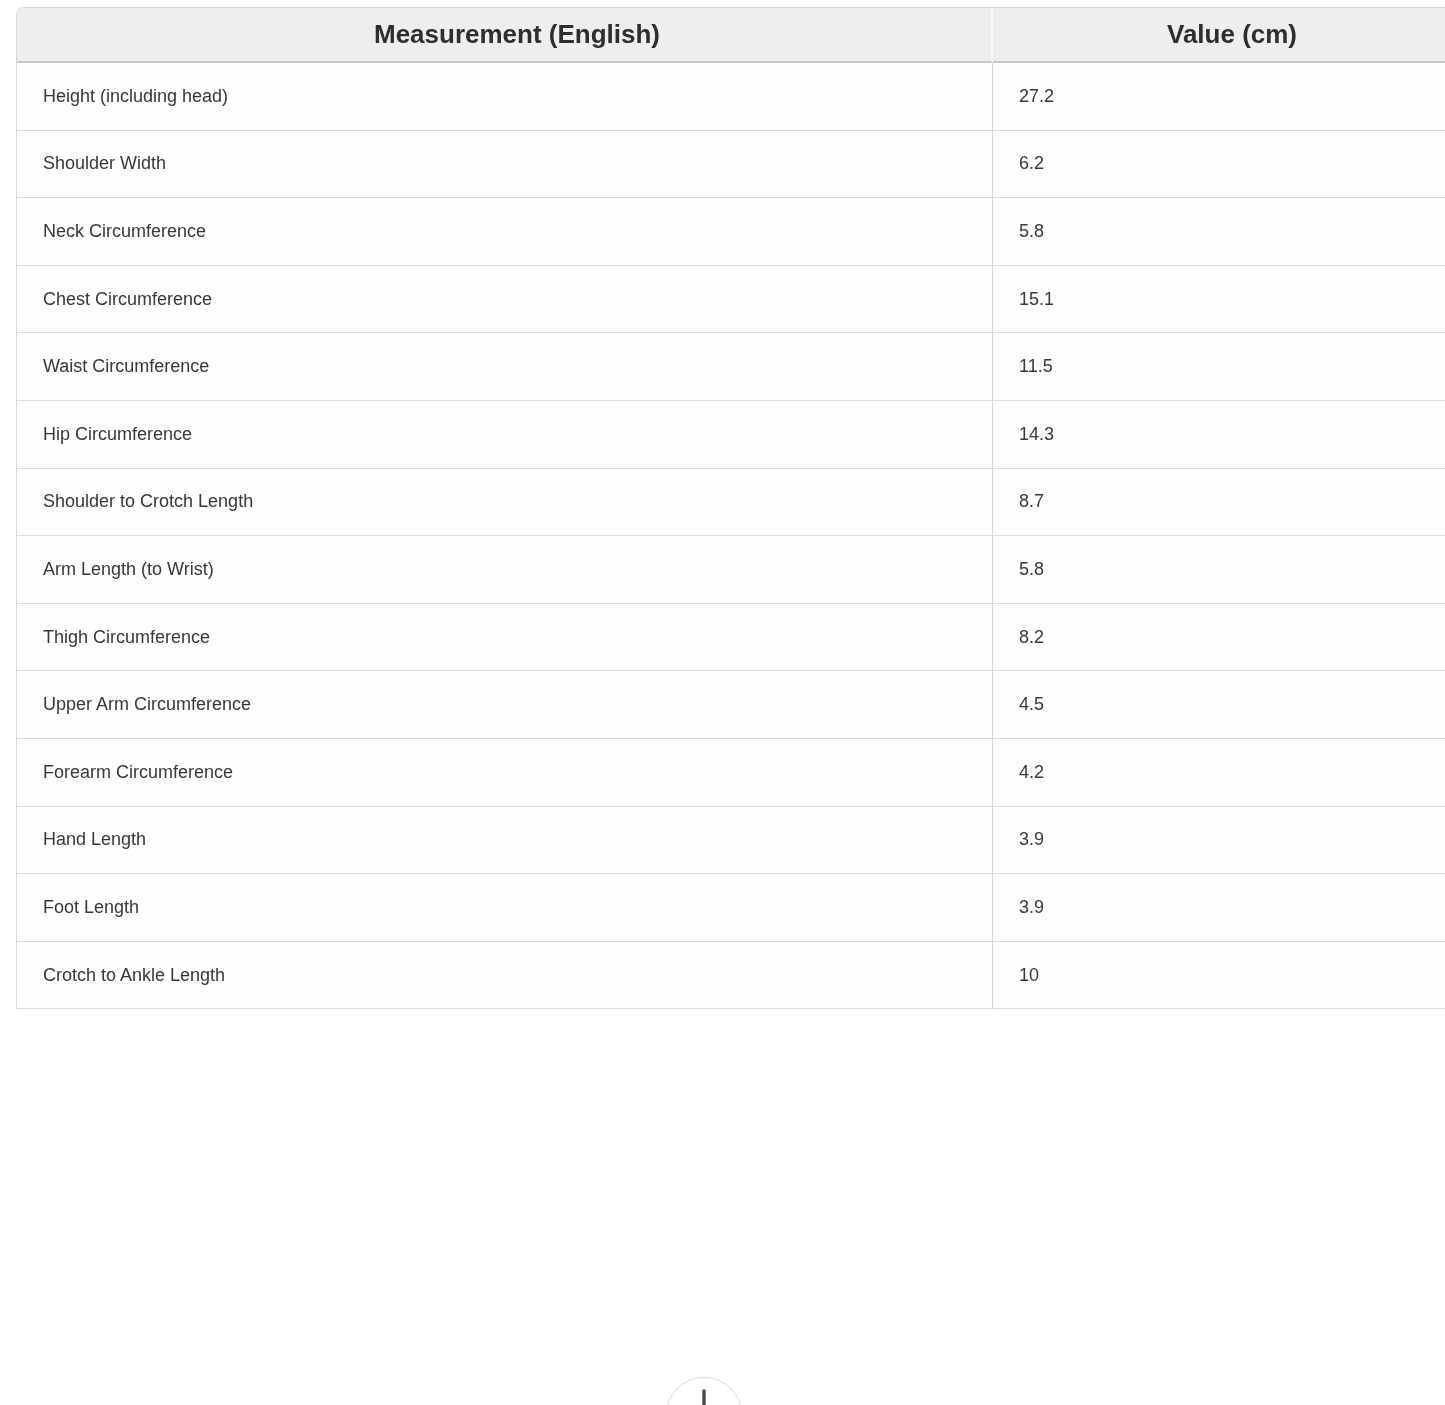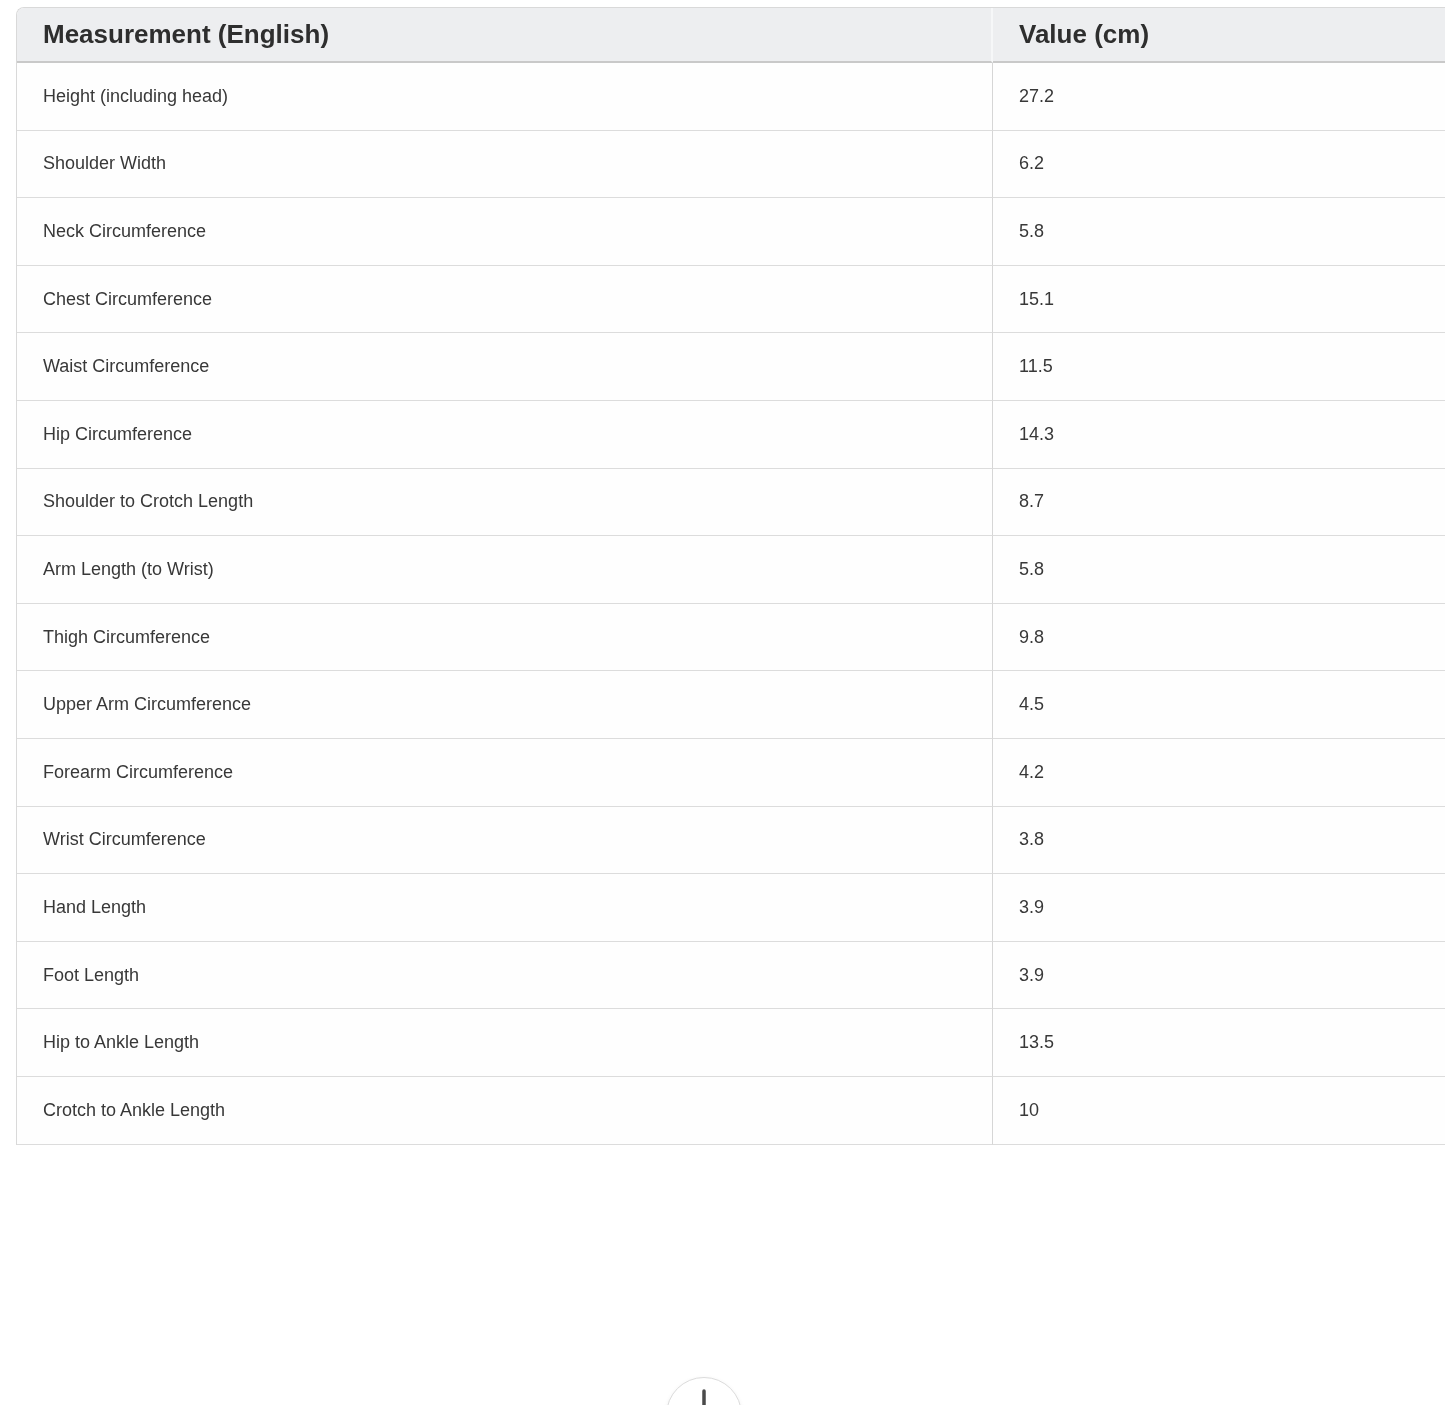--- a/index.html
+++ b/index.html
@@ -34,21 +34,21 @@
     width:100%;
     table-layout:fixed;
   }
   col.c1{width:976px;}
   thead th{
     background:var(--header-bg);
     height:53px;
     font-size:26px;
     font-weight:bold;
     color:#2e2e2e;
-    text-align:left;
+    text-align:center;
     vertical-align:middle;
     padding:0 0 0 26px;
     border-bottom:2px solid var(--header-border);
   }
   thead th:first-child{
     border-right:2px solid #f6f7f8;
   }
   tbody td{
     height:66.6px;
     font-size:18px;
@@ -121,45 +121,37 @@
         <tr>
           <td>Shoulder to Crotch Length</td>
           <td>8.7</td>
         </tr>
         <tr>
           <td>Arm Length (to Wrist)</td>
           <td>5.8</td>
         </tr>
         <tr>
           <td>Thigh Circumference</td>
-          <td>9.8</td>
+          <td>8.2</td>
         </tr>
         <tr>
           <td>Upper Arm Circumference</td>
           <td>4.5</td>
         </tr>
         <tr>
           <td>Forearm Circumference</td>
           <td>4.2</td>
         </tr>
         <tr>
-          <td>Wrist Circumference</td>
-          <td>3.8</td>
-        </tr>
-        <tr>
           <td>Hand Length</td>
           <td>3.9</td>
         </tr>
         <tr>
           <td>Foot Length</td>
           <td>3.9</td>
-        </tr>
-        <tr>
-          <td>Hip to Ankle Length</td>
-          <td>13.5</td>
         </tr>
         <tr>
           <td>Crotch to Ankle Length</td>
           <td>10</td>
         </tr>
       </tbody>
   </table>
 </div>
 
 <div class="scroll-btn">

